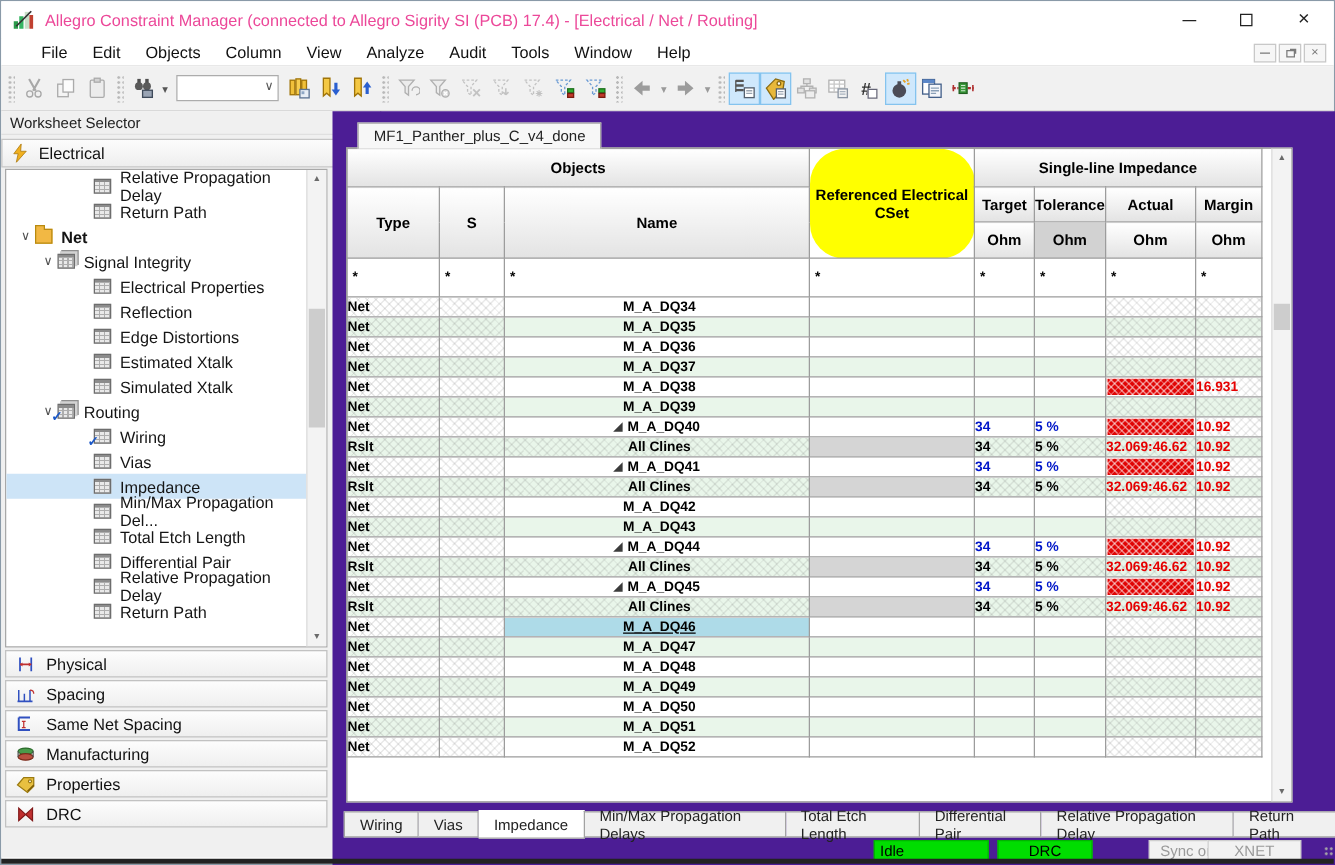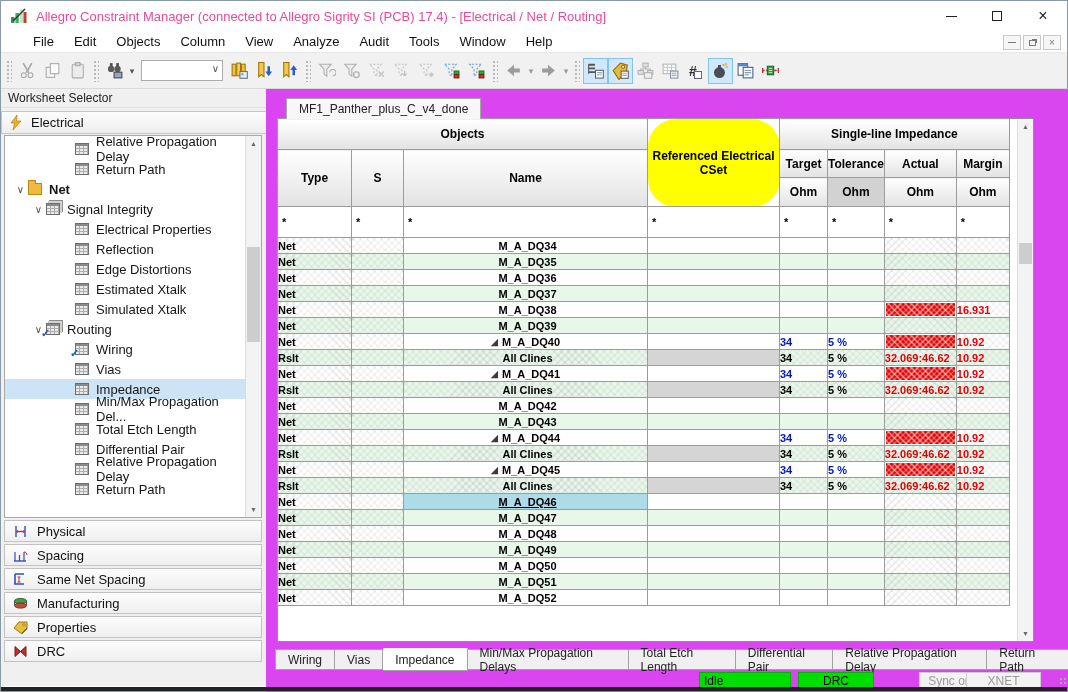--- a/index.html
+++ b/index.html
@@ -64,21 +64,21 @@
   .vscroll { width:16px; background:#f3f3f3; border-left:1px solid #dcdcdc; display:flex; flex-direction:column; }
   .varrow { height:15px; display:flex; align-items:center; justify-content:center; color:#6a6a6a; font-size:7px; flex:0 0 15px; }
   .vtrack { flex:1; position:relative; }
   .vthumb { position:absolute; left:1px; right:1px; background:#cdcdcd; }
 
   .sections { position:absolute; left:3px; top:431px; width:258px; }
   .section { height:22px; margin-bottom:2px; border:1px solid #c2c2c2; background:linear-gradient(#fdfdfd,#efefef); display:flex; align-items:center; padding-left:7px; gap:8px; font-size:13px; color:#111; }
   .section svg { width:17px; height:15px; }
 
   
-  .content { position:absolute; left:265px; top:88px; width:803px; height:604px; background:#d946ef; }
+  .content { position:absolute; left:265px; top:88px; width:803px; height:604px; background:#4c1d95; }
   .doctab { position:absolute; left:20px; top:9px; height:21px; padding:0 12px; background:#f7f7f7; border:1px solid #a6a6a6; border-bottom:none; font-size:12px; color:#222; display:flex; align-items:center; z-index:3; }
   .gridwrap { position:absolute; left:11px; top:29px; width:757px; height:524px; background:#fff; border:1px solid #8f8f8f; }
   .gridscroll { position:absolute; right:0; top:0; bottom:0; }
 
   table.grid { border-collapse:collapse; table-layout:fixed; font:bold 11px "Liberation Sans",sans-serif; margin:-1px 0 0 -1px; }
   .grid th, .grid td { border:1px solid #9c9c9c; overflow:hidden; white-space:nowrap; padding:0; }
   .grid thead th { background:linear-gradient(#ffffff,#e3e3e3); font-size:12px; color:#000; font-weight:bold; }
   .grid th.yellow { background:#ffff00; }
   .grid th.pressed { background:#d2d2d2; }
   .frow td { height:31px; background:#fff; text-align:left; padding-left:4px; font-size:11px; vertical-align:middle; }

